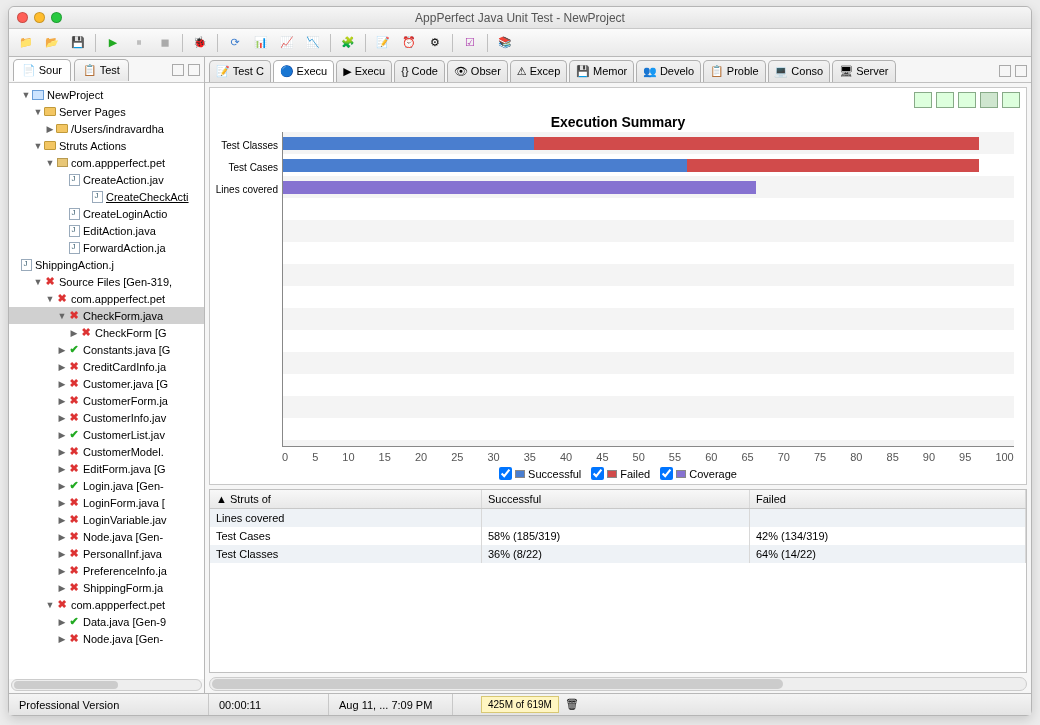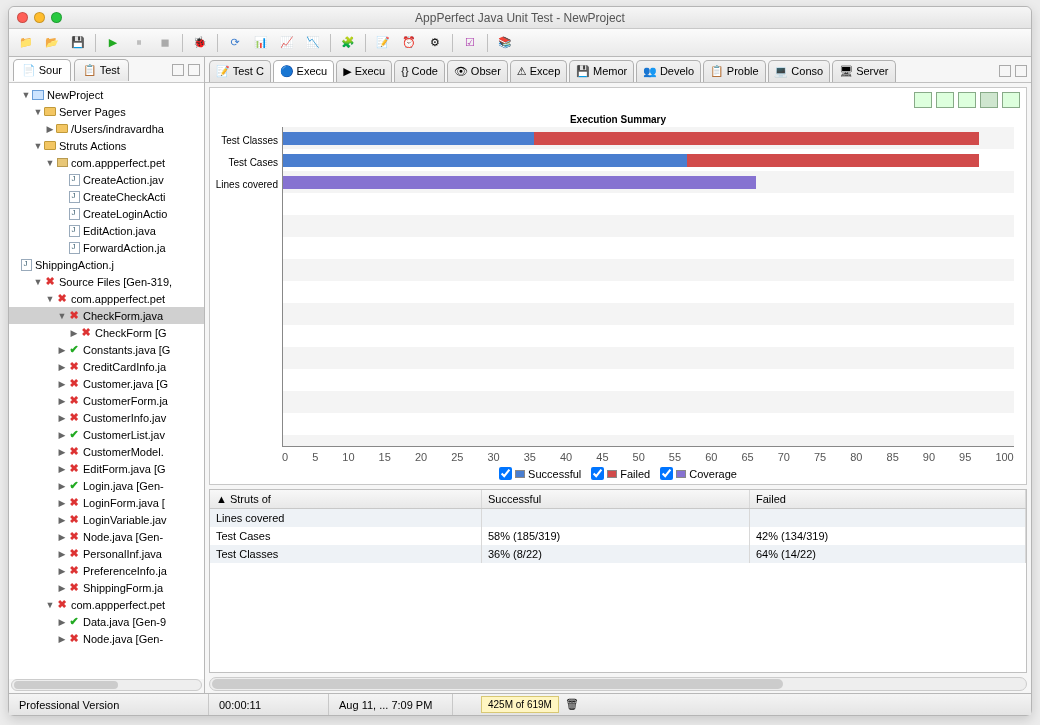--- a/index.html
+++ b/index.html
@@ -33,21 +33,21 @@
 .ic-ok { color: #2a2; font-weight: bold; font-size: 11px; }
 .ic-proj { width: 12px; height: 10px; background: #cde4ff; border: 1px solid #6a9ed8; }
 .right-pane { flex: 1; display: flex; flex-direction: column; min-width: 0; }
 .rtabs { display: flex; align-items: center; height: 26px; padding: 2px 4px 0; border-bottom: 1px solid #c0c0c0; gap: 2px; overflow: hidden; }
 .rtab { display: flex; align-items: center; gap: 3px; padding: 3px 6px; height: 22px; border: 1px solid #b0b0b0; border-bottom: none; border-radius: 5px 5px 0 0; background: linear-gradient(#f2f2f2,#e4e4e4); font-size: 11px; cursor: pointer; }
 .rtab.active { background: #fff; }
 .rtab-spacer { flex: 1; }
 .chart-area { flex: 1; display: flex; flex-direction: column; background: #fff; border: 1px solid #c8c8c8; margin: 4px; min-height: 0; }
 .chart-toolbar { height: 24px; display: flex; justify-content: flex-end; align-items: center; gap: 4px; padding: 0 6px; }
 .ct-btn { width: 18px; height: 16px; border: 1px solid #8a8; background: #dfd; }
-.chart-title { text-align: center; font-weight: bold; font-size: 10px; padding: 2px; }
+.chart-title { text-align: center; font-weight: bold; font-size: 14px; padding: 2px; }
 .chart-body { flex: 1; display: flex; position: relative; min-height: 0; }
 .chart-ylabels { width: 72px; display: flex; flex-direction: column; padding-top: 2px; }
 .yl { height: 22px; display: flex; align-items: center; justify-content: flex-end; font-size: 10px; padding-right: 4px; }
 .chart-plot { flex: 1; position: relative; border-left: 1px solid #888; border-bottom: 1px solid #888; margin-right: 12px; margin-bottom: 18px; background-image: linear-gradient(#f4f4f4 50%, transparent 50%); background-size: 100% 44px; }
 .bar-row { height: 22px; display: flex; align-items: center; position: relative; }
 .bar-seg { height: 13px; }
 .x-axis { position: absolute; left: 72px; right: 12px; bottom: 2px; display: flex; justify-content: space-between; font-size: 9px; color: #555; }
 .legend { display: flex; justify-content: center; gap: 10px; font-size: 10px; padding: 2px 0 4px; }
 .leg-item { display: flex; align-items: center; gap: 3px; }
 .leg-sw { width: 10px; height: 8px; border: 1px solid #888; }
@@ -151,21 +151,21 @@
             </span>
             <span>com.appperfect.pet</span>
           </div>
           <div class="tree-row" style="padding-left: 48px;">
             <span class="twisty"></span>
             <span class="icon">
               <span class="ic-java"></span>
             </span>
             <span>CreateAction.jav</span>
           </div>
-          <div class="tree-row" style="padding-left: 48px;">
+          <div class="tree-row" style="padding-left: 71px; text-decoration: underline;">
             <span class="twisty"></span>
             <span class="icon">
               <span class="ic-java"></span>
             </span>
             <span>CreateCheckActi</span>
           </div>
           <div class="tree-row" style="padding-left: 48px; text-align: center;">
             <span class="twisty"></span>
             <span class="icon">
               <span class="ic-java"></span>

